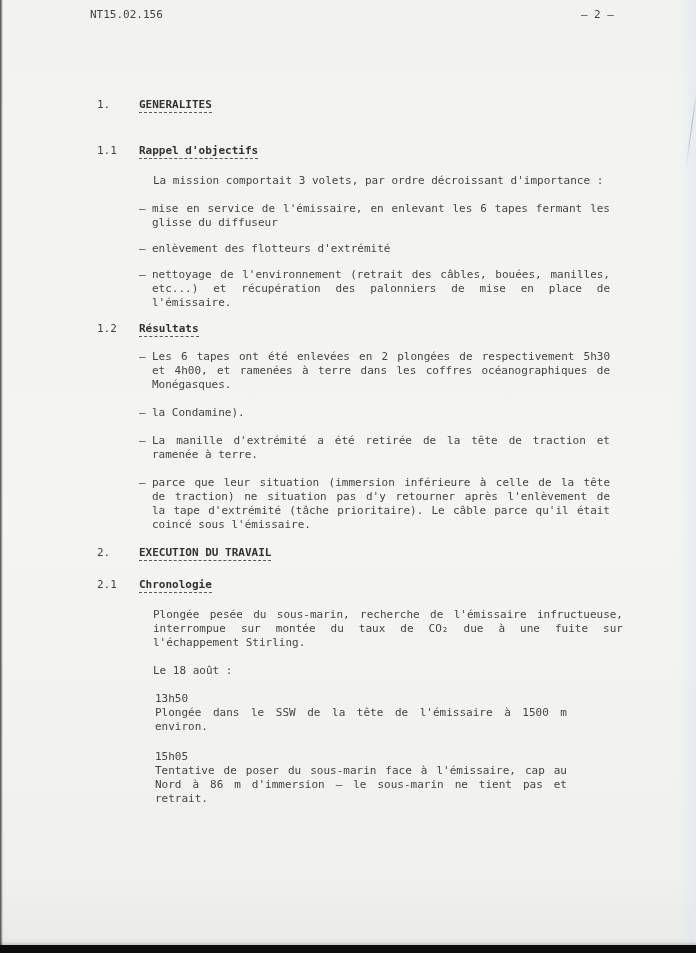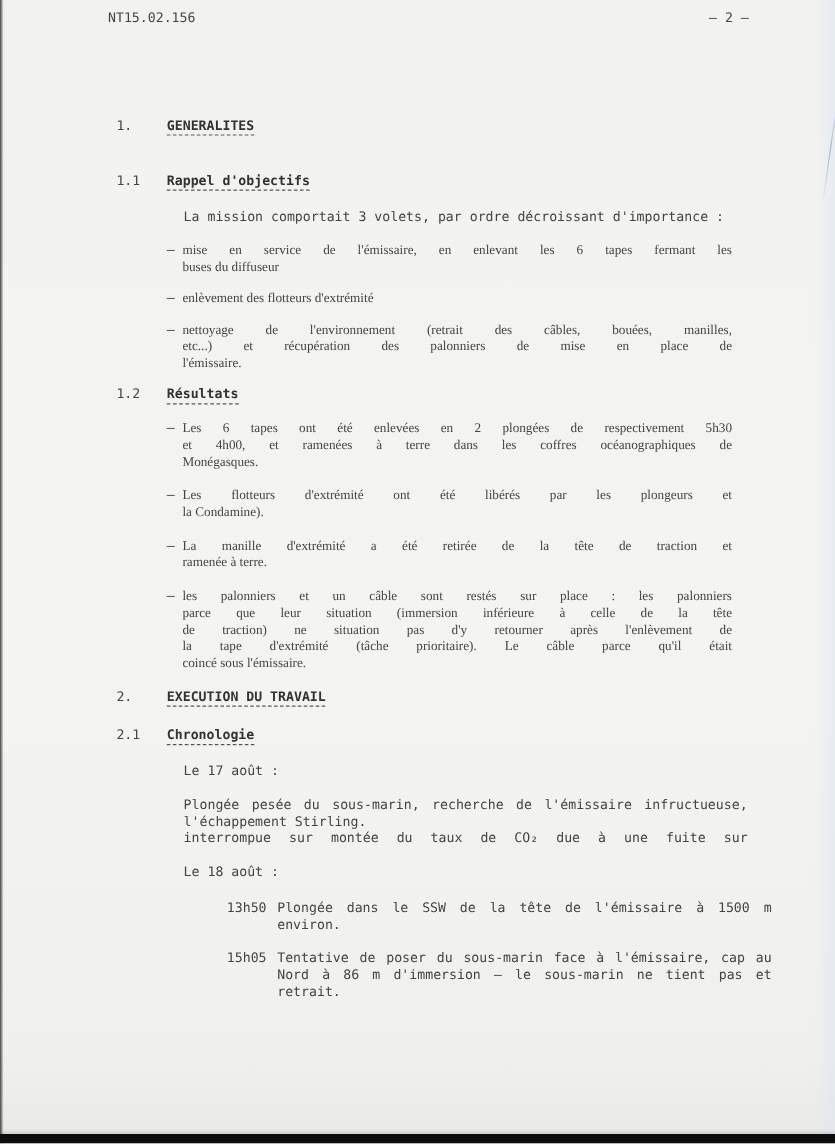--- a/index.html
+++ b/index.html
@@ -17,43 +17,43 @@
   .edge-left{position:absolute;left:0;top:0;width:3px;height:100%;
     background:linear-gradient(90deg,rgba(25,25,25,.8),rgba(25,25,25,0));}
   .edge-right{position:absolute;right:0;top:0;width:18px;height:100%;
     background:linear-gradient(90deg,rgba(219,228,238,0),rgba(221,230,240,.55));}
   .scan-bar{position:absolute;left:0;bottom:0;width:100%;height:8px;background:#0d0d0d;
     box-shadow:0 -2px 3px rgba(0,0,0,.15);}
   .crease{position:absolute;top:86px;right:4px;width:1px;height:84px;
     background:linear-gradient(180deg,rgba(110,140,185,0),rgba(105,135,180,.55) 45%,rgba(105,135,180,0));
     transform:rotate(8deg);}
   
-  .header{position:absolute;top:8px;left:90px;right:72px;
+  .header{position:absolute;top:8px;left:90px;right:82px;
     display:flex;justify-content:space-between;}
   
   .content{position:absolute;top:98px;left:97px;width:560px;}
   .blk{margin-top:14px;}
   .blk:nth-child(1){margin-top:0;}
   .blk:nth-child(2){margin-top:32px;}
   .blk:nth-child(3){margin-top:16px;}
   .blk:nth-child(5){margin-top:12px;}
   .blk:nth-child(6){margin-top:12px;}
   .blk:nth-child(7){margin-top:12px;}
   .blk:nth-child(13){margin-top:18px;}
   .blk:nth-child(14){margin-top:16px;}
   .blk:nth-child(17){margin-top:16px;}
   .num{display:inline-block;width:42px;}
   .heading1 .title,.heading2 .title{
     font-weight:bold;color:#32322e;
     border-bottom:1px dashed #5a5a52;padding-bottom:1px;margin-top:15px;}
   .para .lines{margin-left:56px;width:470px;}
   .bullet{position:relative;margin-left:42px;width:471px;}
   .bullet .dash{position:absolute;left:0;top:0;}
-  .bullet .lines{margin-left:13px;width:458px;font-family:Liberation Serif, serif;}
-  .time-item{display:flex;margin-left:92px;}
+  .bullet .lines{margin-left:13px;width:458px;}
+  .time-item{display:flex;margin-left:58px;flex-direction:column;}
   .time-item .time{width:42px;flex:none;}
   .time-item .lines{width:412px;}
   .line{min-height:14px;}
   .line.j{text-align:justify;text-align-last:justify;}
 </style>
 </head>
 <body>
 
 <div class="page">
   <div class="edge-left"></div>
@@ -70,21 +70,21 @@
       <div class="blk heading2"><span class="num">1.1</span><span class="title">Rappel d'objectifs</span></div>
       <div class="blk para">
         <div class="lines">
           <div class="line">La mission comportait 3 volets, par ordre décroissant d'importance :</div>
         </div>
       </div>
       <div class="blk bullet">
         <span class="dash">–</span>
         <div class="lines">
           <div class="line j">mise en service de l'émissaire, en enlevant les 6 tapes fermant les</div>
-          <div class="line">buses du diffuseur</div>
+          <div class="line">glisse du diffuseur</div>
         </div>
       </div>
       <div class="blk bullet">
         <span class="dash">–</span>
         <div class="lines">
           <div class="line">enlèvement des flotteurs d'extrémité</div>
         </div>
       </div>
       <div class="blk bullet">
         <span class="dash">–</span>
@@ -99,53 +99,46 @@
         <span class="dash">–</span>
         <div class="lines">
           <div class="line j">Les 6 tapes ont été enlevées en 2 plongées de respectivement 5h30</div>
           <div class="line j">et 4h00, et ramenées à terre dans les coffres océanographiques de</div>
           <div class="line">Monégasques.</div>
         </div>
       </div>
       <div class="blk bullet">
         <span class="dash">–</span>
         <div class="lines">
-          <div class="line j">Les flotteurs d'extrémité ont été libérés par les plongeurs et</div>
           <div class="line">la Condamine).</div>
         </div>
       </div>
       <div class="blk bullet">
         <span class="dash">–</span>
         <div class="lines">
           <div class="line j">La manille d'extrémité a été retirée de la tête de traction et</div>
           <div class="line">ramenée à terre.</div>
         </div>
       </div>
       <div class="blk bullet">
         <span class="dash">–</span>
         <div class="lines">
-          <div class="line j">les palonniers et un câble sont restés sur place : les palonniers</div>
           <div class="line j">parce que leur situation (immersion inférieure à celle de la tête</div>
           <div class="line j">de traction) ne situation pas d'y retourner après l'enlèvement de</div>
           <div class="line j">la tape d'extrémité (tâche prioritaire). Le câble parce qu'il était</div>
           <div class="line">coincé sous l'émissaire.</div>
         </div>
       </div>
       <div class="blk heading1"><span class="num">2.</span><span class="title">EXECUTION DU TRAVAIL</span></div>
       <div class="blk heading2"><span class="num">2.1</span><span class="title">Chronologie</span></div>
       <div class="blk para">
         <div class="lines">
-          <div class="line">Le 17 août :</div>
-        </div>
-      </div>
-      <div class="blk para">
-        <div class="lines">
           <div class="line j">Plongée pesée du sous-marin, recherche de l'émissaire infructueuse,</div>
+          <div class="line j">interrompue sur montée du taux de CO₂ due à une fuite sur</div>
           <div class="line">l'échappement Stirling.</div>
-          <div class="line j">interrompue sur montée du taux de CO₂ due à une fuite sur</div>
         </div>
       </div>
       <div class="blk para">
         <div class="lines">
           <div class="line">Le 18 août :</div>
         </div>
       </div>
       <div class="blk time-item">
         <span class="time">13h50</span>
         <div class="lines">

